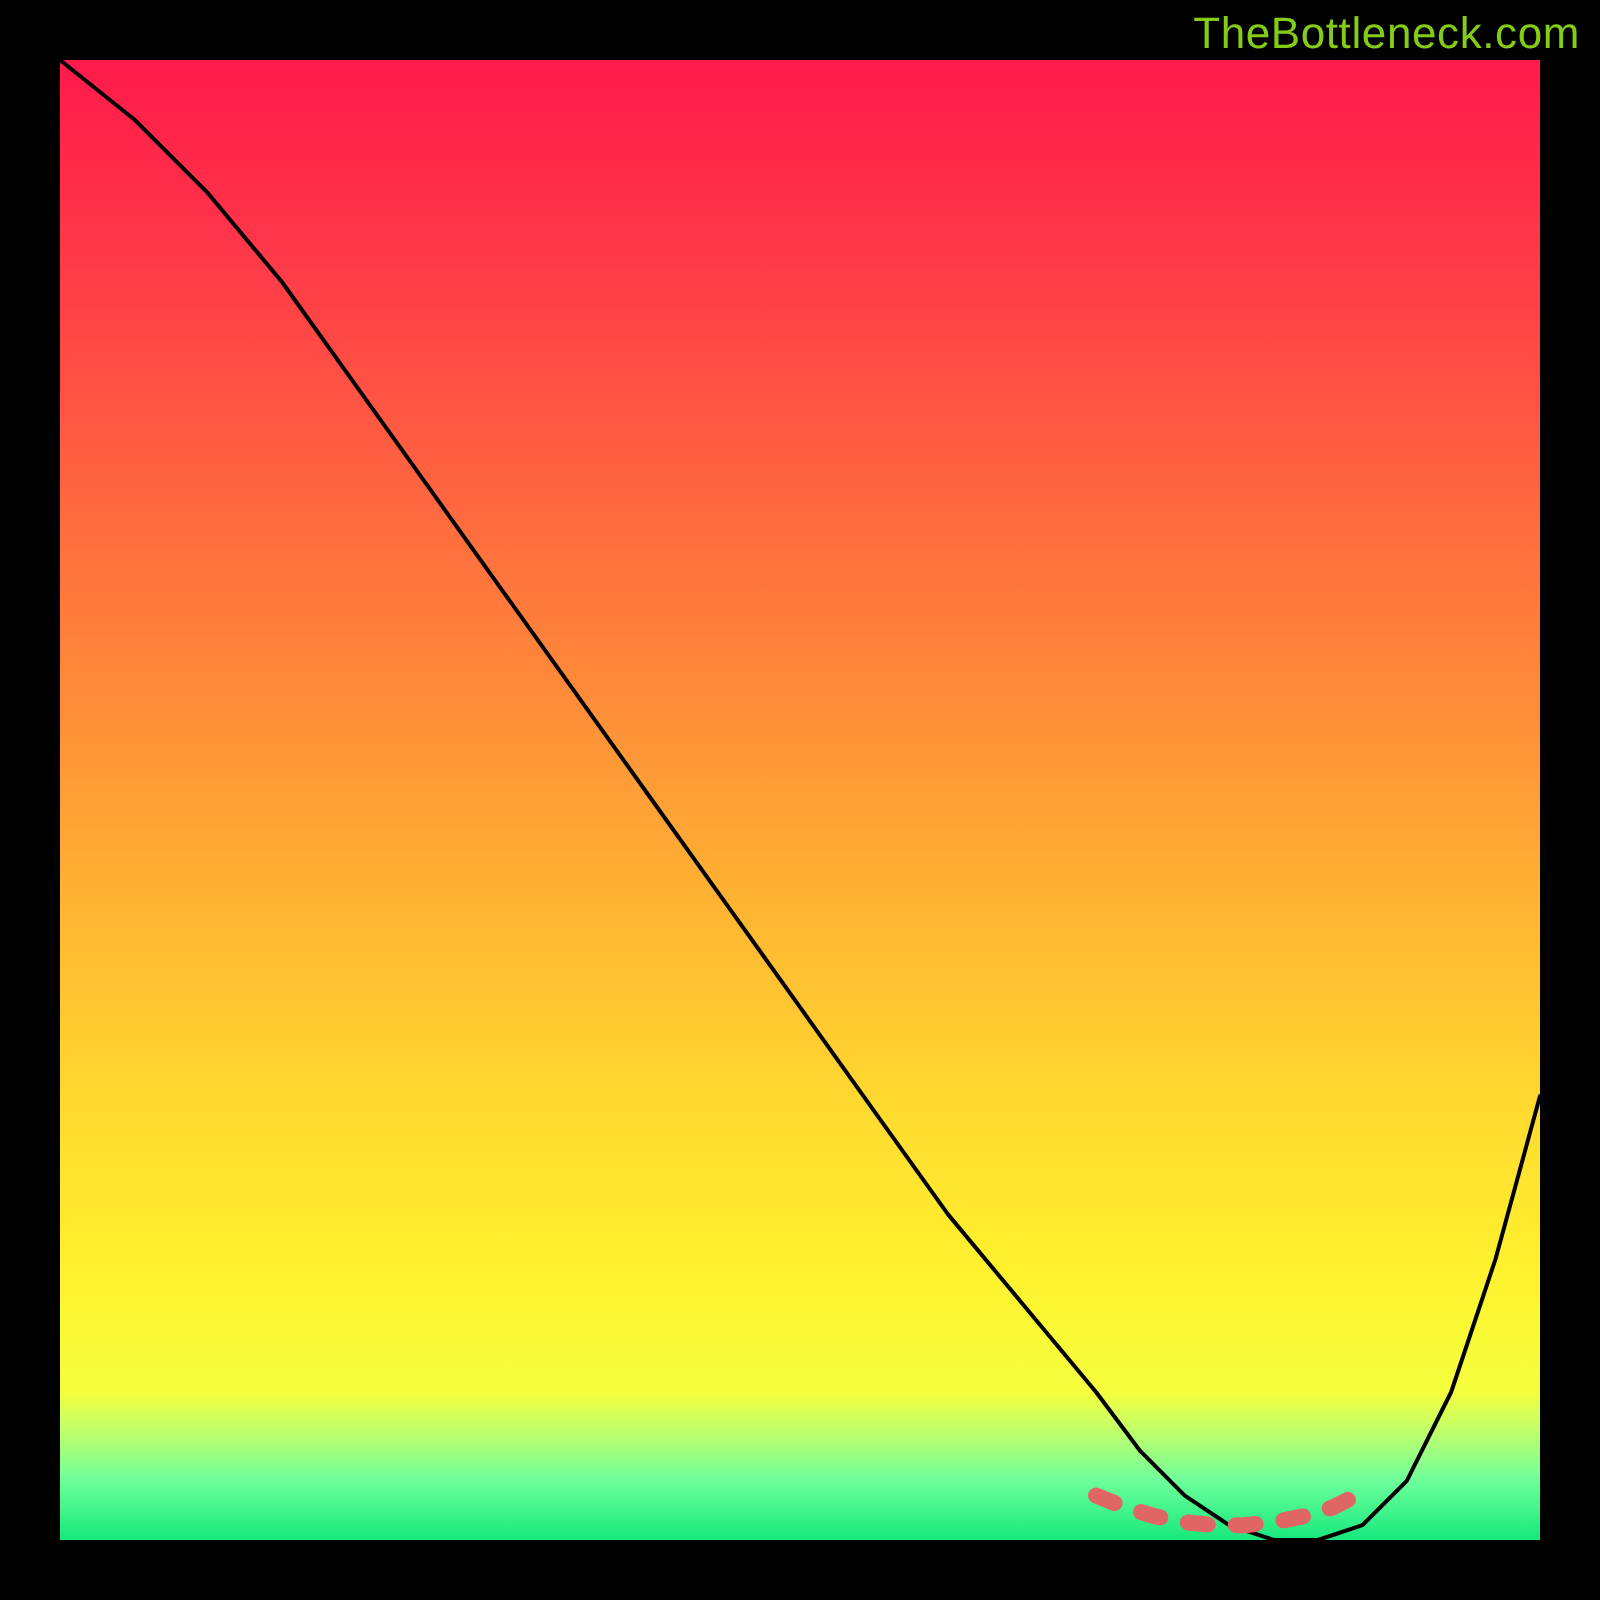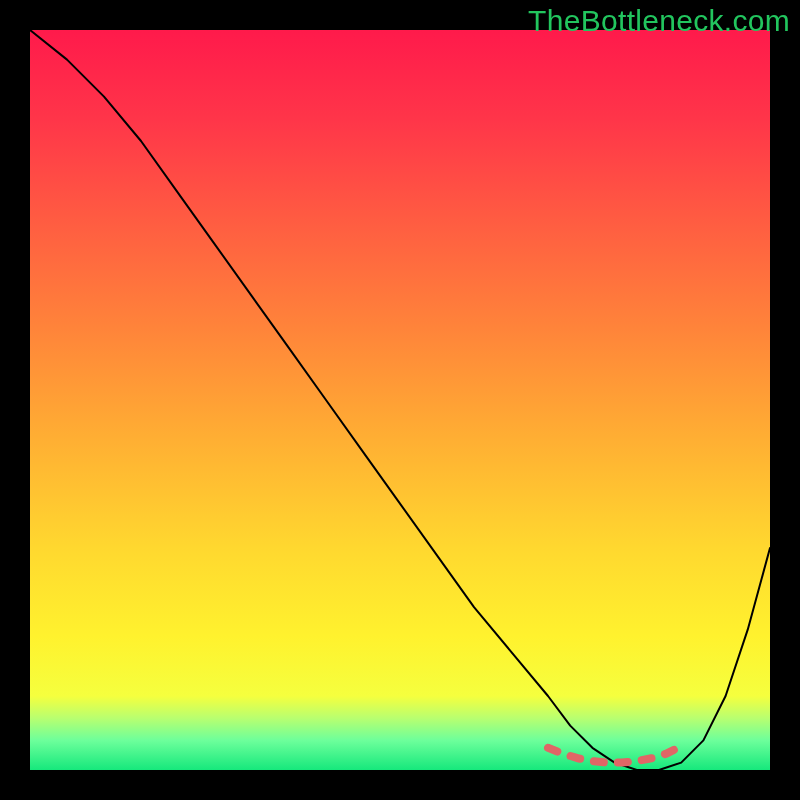--- a/index.html
+++ b/index.html
@@ -14,22 +14,22 @@
   .frame {
     position: relative;
     width: 800px;
     height: 800px;
     background: #000;
   }
   .watermark {
     position: absolute;
     top: 4px;
     right: 10px;
-    color: #22c55e;
-    font-size: 30px;
+    color: #84cc16;
+    font-size: 22px;
     font-weight: 500;
     letter-spacing: 0.3px;
     z-index: 20;
   }
   svg {
     display: block;
   }
 </style>
 </head>
 <body>

